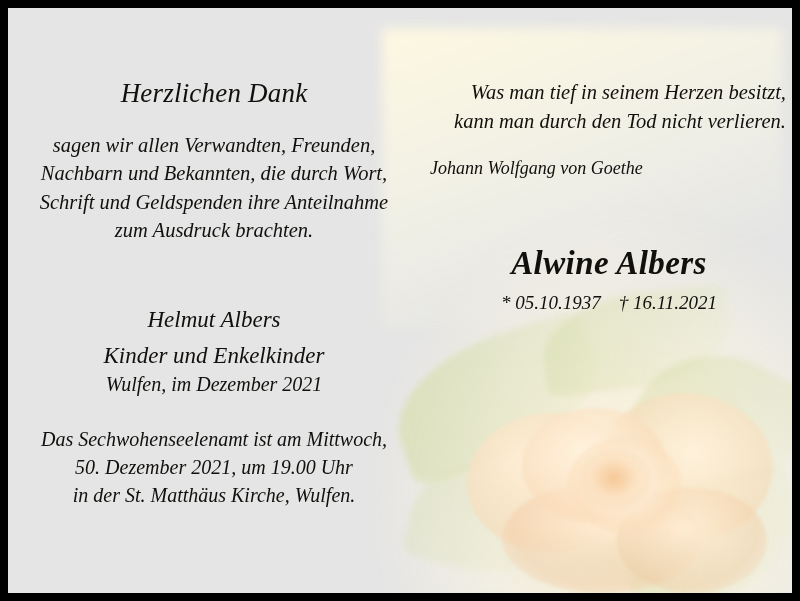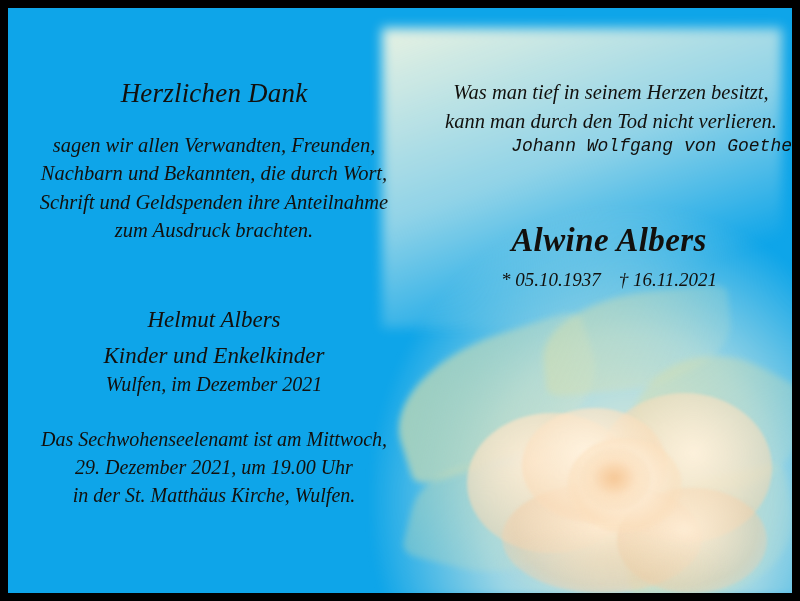--- a/index.html
+++ b/index.html
@@ -13,21 +13,21 @@
     overflow: hidden;
     font-family: "Liberation Serif", serif;
   }
 
   .notice {
     position: relative;
     width: 800px;
     height: 601px;
     box-sizing: border-box;
     border: 8px solid #000000;
-    background: #0ea5e9;
+    background: #e5e5e5;
     overflow: hidden;
   }
 
   
   .bg-art {
     position: absolute;
     right: 0;
     top: 0;
     width: 420px;
     height: 585px;
@@ -144,29 +144,29 @@
     font-style: italic;
     font-size: 20px;
     line-height: 1.38;
     margin-top: 30px;
   }
 
   .quote {
     font-style: italic;
     font-size: 20.5px;
     line-height: 1.42;
-    text-align: center;
+    text-align: right;
     padding: 0 6px 0 24px;
   }
   .quote-author {
     font-style: italic;
     font-size: 18px;
-    text-align: right;
+    margin-top: 22px;
+    text-align: left;
     padding-left: 18px;
-    font-family: Liberation Mono, monospace;
   }
   .deceased-name {
     font-style: italic;
     font-weight: bold;
     font-size: 33px;
     margin-top: 66px;
     letter-spacing: .4px;
     padding-left: 14px;
     text-align: center;
   }
@@ -217,21 +217,21 @@
         <div>Schrift und Geldspenden ihre Anteilnahme</div>
         <div>zum Ausdruck brachten.</div>
       </div>
       <div class="family">
         <div>Helmut Albers</div>
         <div>Kinder und Enkelkinder</div>
       </div>
       <div class="place-date">Wulfen, im Dezember 2021</div>
       <div class="service">
         <div>Das Sechwohenseelenamt ist am Mittwoch,</div>
-        <div>29. Dezember 2021, um 19.00 Uhr</div>
+        <div>50. Dezember 2021, um 19.00 Uhr</div>
         <div>in der St. Matthäus Kirche, Wulfen.</div>
       </div>
     </div>
 
     <div class="col-right">
       <div class="quote">
         <div>Was man tief in seinem Herzen besitzt,</div>
         <div>kann man durch den Tod nicht verlieren.</div>
       </div>
       <div class="quote-author">Johann Wolfgang von Goethe</div>

